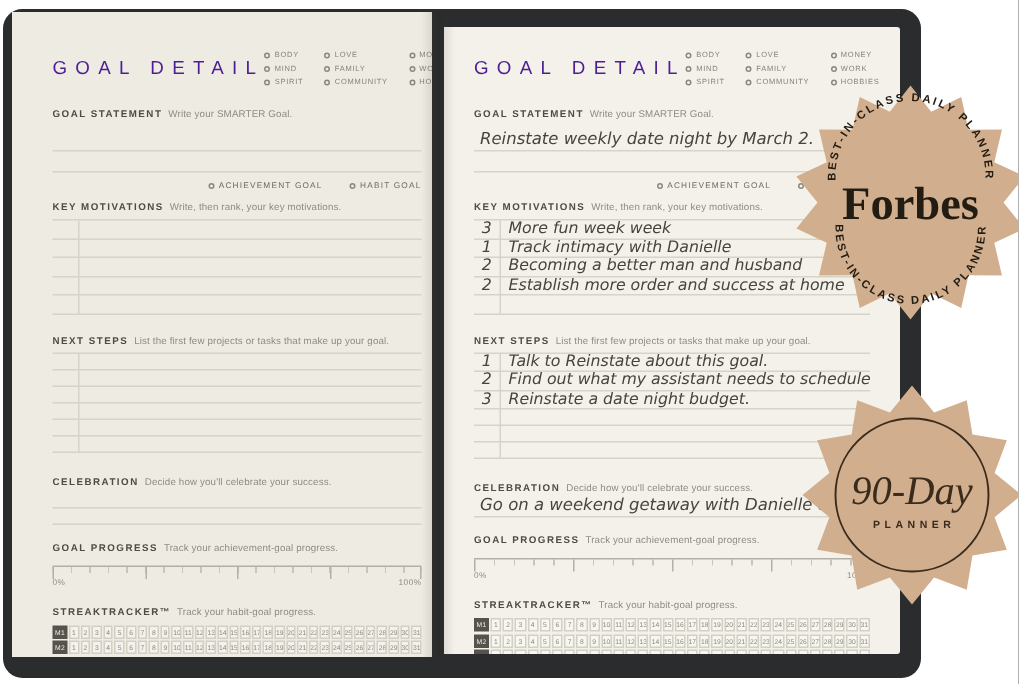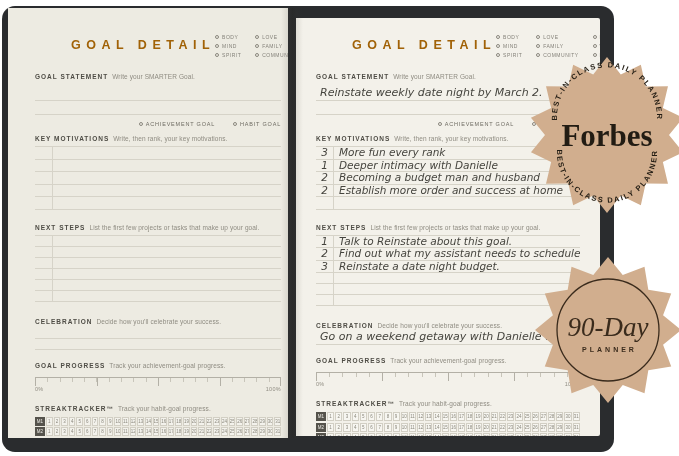--- a/index.html
+++ b/index.html
@@ -19,21 +19,21 @@
   .scene{position:relative;width:679px;height:456px;background:#ffffff;overflow:hidden;}
   .cover{position:absolute;left:2px;top:6px;width:612px;height:446px;background:var(--cover);border-radius:13px;}
   .page{position:absolute;overflow:hidden;}
   .page.left{left:8px;top:8px;width:280px;height:430px;background:var(--page-left-bg);padding:24px 7px 0 27px;}
   .page.right{left:296px;top:18px;width:304px;height:418px;background:var(--page-right-bg);padding:14px 20px 0 20px;border-radius:0 2px 2px 0;}
   .gutter{position:absolute;left:281px;top:8px;width:22px;height:430px;z-index:2;
     background:linear-gradient(to right,rgba(60,55,45,0) 0%,rgba(60,55,45,.14) 40%,rgba(40,38,32,.26) 52%,rgba(60,55,45,.10) 70%,rgba(60,55,45,0) 100%);}
 
   
   .hdr{display:flex;align-items:flex-start;}
-  .title{font-size:12.5px;font-weight:700;letter-spacing:5.5px;color:#a16207;padding-top:6px;white-space:nowrap;margin-left:36px;}
+  .title{font-size:12.5px;font-weight:400;letter-spacing:5.5px;color:#4c1d95;padding-top:6px;white-space:nowrap;}
   .cats{margin-left:auto;display:flex;gap:14px;padding-top:2px;}
   .cat-col{display:flex;flex-direction:column;gap:3px;}
   .cat-item{display:flex;align-items:center;gap:3px;}
   .cb{width:4px;height:4px;border:0.7px solid #8a877e;border-radius:50%;flex:0 0 auto;}
   .cat-label{font-size:5px;letter-spacing:.5px;color:var(--micro);white-space:nowrap;}
 
   
   .sec{display:flex;align-items:baseline;gap:4px;white-space:nowrap;}
   .sec-label{font-size:6.5px;font-weight:700;letter-spacing:1px;color:var(--label);}
   .sec-hint{font-size:6.5px;letter-spacing:.1px;color:var(--hint);}
@@ -397,29 +397,29 @@
 
     <div class="sec mt-km">
       <span class="sec-label">KEY MOTIVATIONS</span>
       <span class="sec-hint">Write, then rank, your key motivations.</span>
     </div>
     <div class="rows-box">
       <div>
 
       <div class="row row-km">
             <span class="rank hw">3</span>
-            <span class="rtext hw">More fun every rank</span>
+            <span class="rtext hw">More fun week week</span>
           </div>
           <div class="row row-km">
             <span class="rank hw">1</span>
-            <span class="rtext hw">Deeper intimacy with Danielle</span>
+            <span class="rtext hw">Track intimacy with Danielle</span>
           </div>
           <div class="row row-km">
             <span class="rank hw">2</span>
-            <span class="rtext hw">Becoming a budget man and husband</span>
+            <span class="rtext hw">Becoming a better man and husband</span>
           </div>
           <div class="row row-km">
             <span class="rank hw">2</span>
             <span class="rtext hw">Establish more order and success at home</span>
           </div>
         </div>
       <div class="row row-km"></div>
     </div>
 
     <div class="sec mt-ns">

